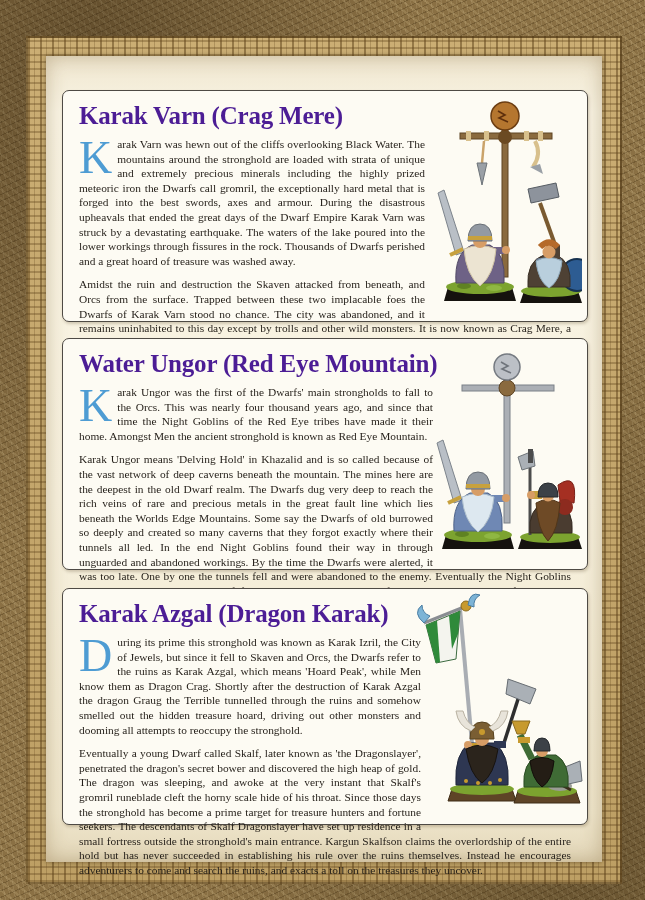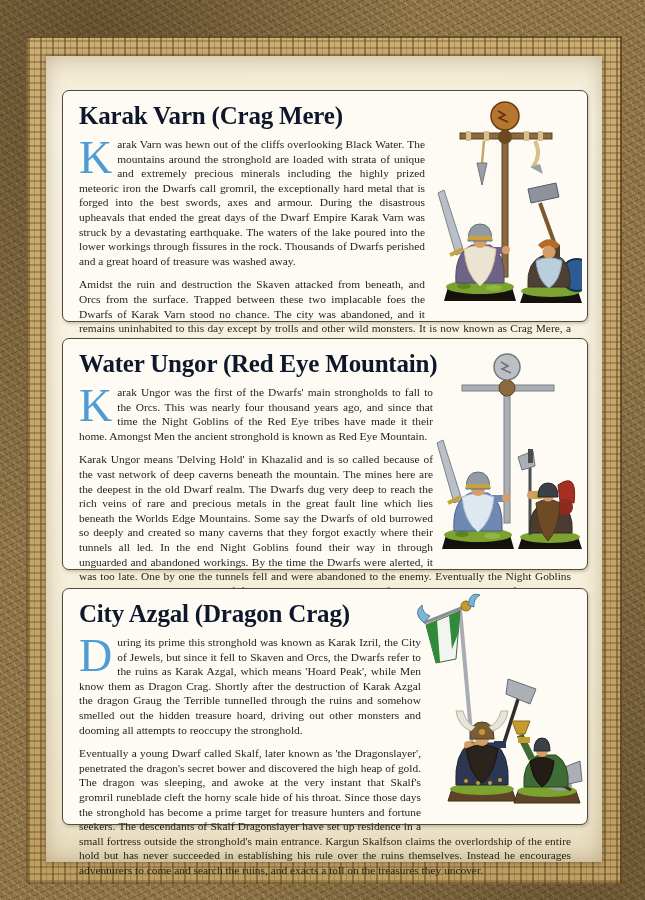--- a/index.html
+++ b/index.html
@@ -27,21 +27,21 @@
 
   
   .box{position:absolute;left:16px;width:526px;box-sizing:border-box;
     background:#fdfbf3;border:1.6px solid #4e4a44;border-radius:7px;
     padding:9px 16px 8px 16px;box-shadow:1px 2px 3px rgba(90,70,40,.25);}
   .box1{top:34px;height:232px;}
   .box2{top:282px;height:232px;}
   .box3{top:532px;height:237px;}
 
   h2{font-family:"Liberation Serif",serif;font-weight:bold;font-size:25px;
-     letter-spacing:-.2px;margin:2px 0 7px 0;color:#0f172a;}
+     letter-spacing:-.2px;margin:2px 0 7px 0;color:#4c1d95;}
   .box p{font-size:11.4px;line-height:14.6px;text-align:justify;
      color:#221d17;margin:0 0 9px 0;}
   .dropcap{float:left;font-size:46px;line-height:37px;padding:2px 5px 0 0;
      color:#4e9cd3;font-family:"Liberation Serif",serif;}
 
   
   .fig-spacer{float:right;margin-left:8px;}
   .box1 .fig-spacer{width:138px;height:182px;}
   .box2 .fig-spacer{width:130px;height:182px;}
   .box3 .fig-spacer{width:142px;height:188px;}
@@ -214,20 +214,20 @@
             <line x1="124" y1="166" x2="112" y2="142" stroke="#3f6b35" stroke-width="7"></line>
             <rect x="110" y="144" width="12" height="6" fill="#c79a2e"></rect>
             <polygon points="104,128 122,128 117,141 109,141" fill="#c79a2e" stroke="#8a6a1e" stroke-width="1"></polygon>
             <circle cx="138" cy="180" r="3" fill="#c79a2e"></circle>
             <path d="M122 168 Q134 161 146 168 Q144 188 134 194 Q124 186 122 168" fill="#241d15" stroke="#120e09" stroke-width="1"></path>
             <circle cx="134" cy="158" r="6" fill="#d79d66"></circle>
             <path d="M126 158 Q126 145 134 145 Q142 145 142 158 Z" fill="#3c4147" stroke="#24282c" stroke-width="1"></path>
           </g>
         </svg>
       </div>
-      <h2>City Azgal (Dragon Crag)</h2>
+      <h2>Karak Azgal (Dragon Karak)</h2>
       <div class="fig-spacer"></div>
       <p><span class="dropcap">D</span><span>uring its prime this stronghold was known as Karak Izril, the City of Jewels, but since it fell to Skaven and Orcs, the Dwarfs refer to the ruins as Karak Azgal, which means 'Hoard Peak', while Men know them as Dragon Crag. Shortly after the destruction of Karak Azgal the dragon Graug the Terrible tunnelled through the ruins and somehow smelled out the hidden treasure hoard, driving out other monsters and dooming all attempts to reoccupy the stronghold.</span></p>
       <p>Eventually a young Dwarf called Skalf, later known as 'the Dragonslayer', penetrated the dragon's secret bower and discovered the high heap of gold. The dragon was sleeping, and awoke at the very instant that Skalf's gromril runeblade cleft the horny scale hide of his throat. Since those days the stronghold has become a prime target for treasure hunters and fortune seekers. The descendants of Skalf Dragonslayer have set up residence in a small fortress outside the stronghold's main entrance. Kargun Skalfson claims the overlordship of the entire hold but has never succeeded in establishing his rule over the ruins themselves. Instead he encourages adventurers to come and search the ruins, and exacts a toll on the treasures they uncover.</p>
     </section>
 
   </div>
 </div>
 
 </body></html>

